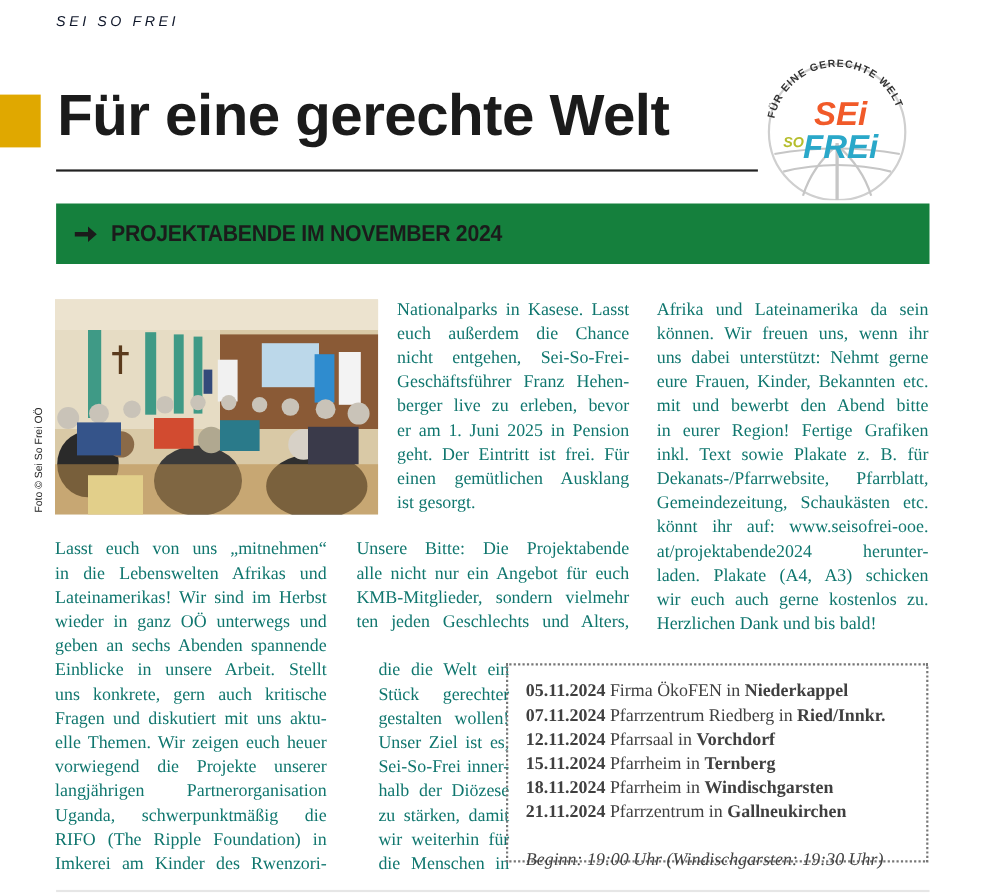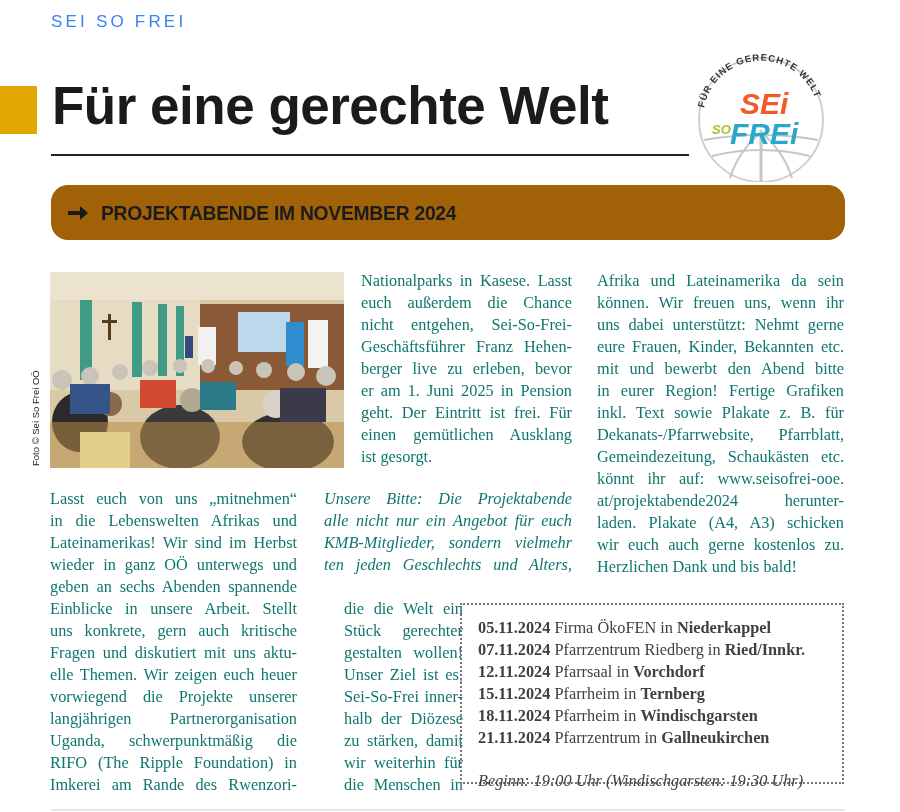--- a/index.html
+++ b/index.html
@@ -1,22 +1,22 @@
 <!DOCTYPE html>
 <html><head>
 <meta charset="utf-8">
 <style>
   html, body { margin:0; padding:0; background:#ffffff; }
   body { width:900px; height:812px; position:relative; overflow:hidden; color:#1e1e1e; }
-  .kicker { position:absolute; left:51px; top:12px; font-family:"Liberation Sans", sans-serif; font-size:17px; letter-spacing:3.2px; color:#3b82f6; }
+  .kicker { position:absolute; left:51px; top:12px; font-family:"Liberation Sans", sans-serif; font-size:13px; letter-spacing:3.2px; color:#0f172a;font-style:italic; }
   .accent-block { position:absolute; left:0; top:86px; width:37px; height:48px; }
   .title { position:absolute; left:52px; top:74px; font-family:"Liberation Sans", sans-serif; font-weight:bold; font-size:53px; letter-spacing:-0.5px; color:#1b1b1b; line-height:64px; white-space:nowrap; }
   .title-rule { position:absolute; left:51px; top:154px; width:638px; height:2px; background:#222; }
   .logo { position:absolute; left:690px; top:52px; width:142px; height:130px; }
-  .section-bar { position:absolute; left:51px; top:185px; width:794px; height:55px; background:#a16207; display:flex; align-items:center;border-radius:17px; }
+  .section-bar { position:absolute; left:51px; top:185px; width:794px; height:55px; background:#15803d; display:flex; align-items:center; }
   .section-bar .arrow { margin-left:16px; width:22px; height:22px; display:flex; align-items:center; }
   .section-bar .heading { margin-left:12px; font-family:"Liberation Sans", sans-serif; font-weight:bold; font-size:21px; letter-spacing:-0.3px; color:#1b1b1b; transform:scaleX(0.92); transform-origin:left center; white-space:nowrap; }
   .photo { position:absolute; left:50px; top:272px; width:294px; height:196px; overflow:hidden; }
   .credit { position:absolute; left:30px; top:466px; transform:rotate(-90deg); transform-origin:left top; font-family:"Liberation Sans", sans-serif; font-size:9.5px; color:#222; white-space:nowrap; }
   .col { position:absolute; font-family:"Liberation Serif", serif; font-size:16.3px; line-height:22px; color:#0f766e; text-align:justify; }
   .col p { margin:0; }
   .col .line { display:block; text-align:justify; text-align-last:justify; height:22px; white-space:nowrap; }
   .col .line.last { text-align-last:left; }
   .schedule { position:absolute; left:460px; top:603px; width:384px; height:181px; border:2px dotted #777; box-sizing:border-box; padding:12px 0 0 16px; font-family:"Liberation Serif", serif; font-size:16.3px; line-height:22px; color:#404040; }
   .schedule .row { white-space:nowrap; }
@@ -120,39 +120,39 @@
     <span class="line">wieder in ganz OÖ unterwegs und</span>
     <span class="line">geben an sechs Abenden spannende</span>
     <span class="line">Einblicke in unsere Arbeit. Stellt</span>
     <span class="line">uns konkrete, gern auch kritische</span>
     <span class="line">Fragen und diskutiert mit uns aktu-</span>
     <span class="line">elle Themen. Wir zeigen euch heuer</span>
     <span class="line">vorwiegend die Projekte unserer</span>
     <span class="line">langjährigen Partnerorganisation</span>
     <span class="line">Uganda, schwerpunktmäßig die</span>
     <span class="line">RIFO (The Ripple Foundation) in</span>
-    <span class="line">Imkerei am Rande des Rwenzori-</span>
+    <span class="line">Imkerei am Kinder des Rwenzori-</span>
   </p>
 </div>
 
 <div class="col" style="left:361px; top:270px; width:211px;">
   <p>
     <span class="line">Nationalparks in Kasese. Lasst</span>
     <span class="line">euch außerdem die Chance</span>
     <span class="line">nicht entgehen, Sei-So-Frei-</span>
     <span class="line">Geschäftsführer Franz Hehen-</span>
     <span class="line">berger live zu erleben, bevor</span>
     <span class="line">er am 1. Juni 2025 in Pension</span>
     <span class="line">geht. Der Eintritt ist frei. Für</span>
     <span class="line">einen gemütlichen Ausklang</span>
     <span class="line last">ist gesorgt.</span>
   </p>
 </div>
 
-<div class="col" style="left:324px; top:488px; width:248px;font-style:italic;">
+<div class="col" style="left:324px; top:488px; width:248px;">
   <p>
     <span class="line">Unsere Bitte: Die Projektabende</span>
     <span class="line">alle nicht nur ein Angebot für euch</span>
     <span class="line">KMB-Mitglieder, sondern vielmehr</span>
     <span class="line">ten jeden Geschlechts und Alters,</span>
   </p>
 </div>
 
 <div class="col" style="left:324px; top:598px; width:119px;margin-left:20px;">
   <p>

